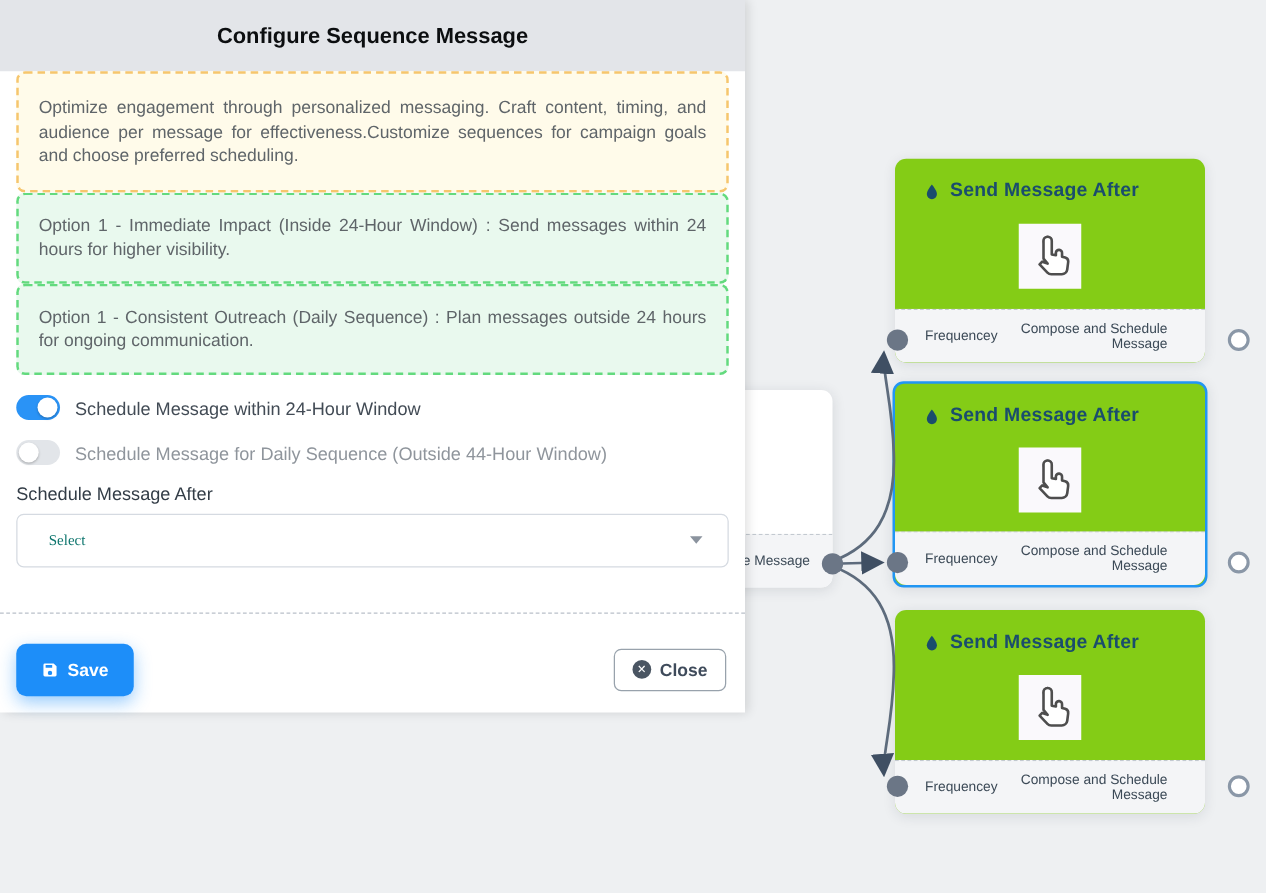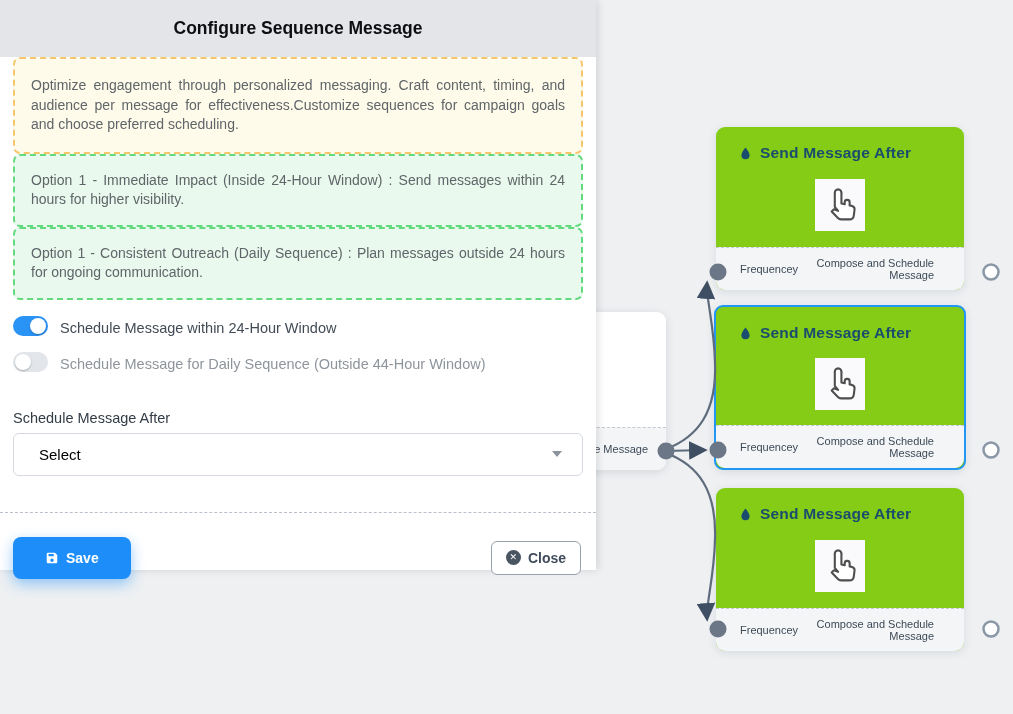--- a/index.html
+++ b/index.html
@@ -59,32 +59,32 @@
     background:#e2e5e9;
   }
   .toggle .knob{
     position:absolute;top:2px;width:16px;height:16px;border-radius:50%;background:#fff;
     box-shadow:0 1px 2px rgba(0,0,0,.25);left:2px;transition:left .1s;
   }
   .toggle.on{background:#2a93f6;}
   .toggle.on .knob{left:17px;}
   .toggle-label{font-size:14.5px;color:#424b55;}
   .toggle-row.muted .toggle-label{color:#8f959c;}
-  .field-label{margin-top:38px;font-size:14.5px;color:#323c46;}
+  .field-label{margin-top:16px;font-size:14.5px;color:#323c46;}
   .select{
     margin-top:7px;height:41px;border:1px solid #d5dae1;border-radius:6px;background:#fff;
     display:flex;align-items:center;justify-content:space-between;padding:0 20px 0 25px;cursor:pointer;
   }
-  .select-value{font-size:15px;color:#000000;}
+  .select-value{font-size:12px;color:#0f766e;font-family:Liberation Serif, serif;}
   .caret{width:0;height:0;border-left:5px solid transparent;border-right:5px solid transparent;border-top:6px solid #8b939e;}
   .divider{border-top:1px dashed #b9c0c9;margin:36px -13px 0 -13px;}
   .btn-row{display:flex;align-items:flex-start;justify-content:space-between;margin-top:24px;}
   .btn-save{
     display:flex;align-items:center;gap:7px;background:#1d8ef9;color:#fff;border:none;border-radius:8px;
-    padding:0 32px;height:42px;font-size:14px;font-weight:700;cursor:pointer;
+    padding:0 20px;height:42px;font-size:14px;font-weight:700;cursor:pointer;
     box-shadow:0 5px 14px rgba(29,142,249,.45);font-family:inherit;
   }
   .btn-close{
     display:flex;align-items:center;gap:7px;background:#fff;color:#3f4b5b;border:1px solid #98a2ac;border-radius:6px;
     padding:0 14px;height:34px;font-size:14px;font-weight:600;cursor:pointer;margin-right:2px;margin-top:4px;
     font-family:inherit;
   }
   .x-circle{
     width:15px;height:15px;border-radius:50%;background:#4a5562;color:#fff;display:flex;
     align-items:center;justify-content:center;font-size:9px;line-height:1;font-weight:700;

